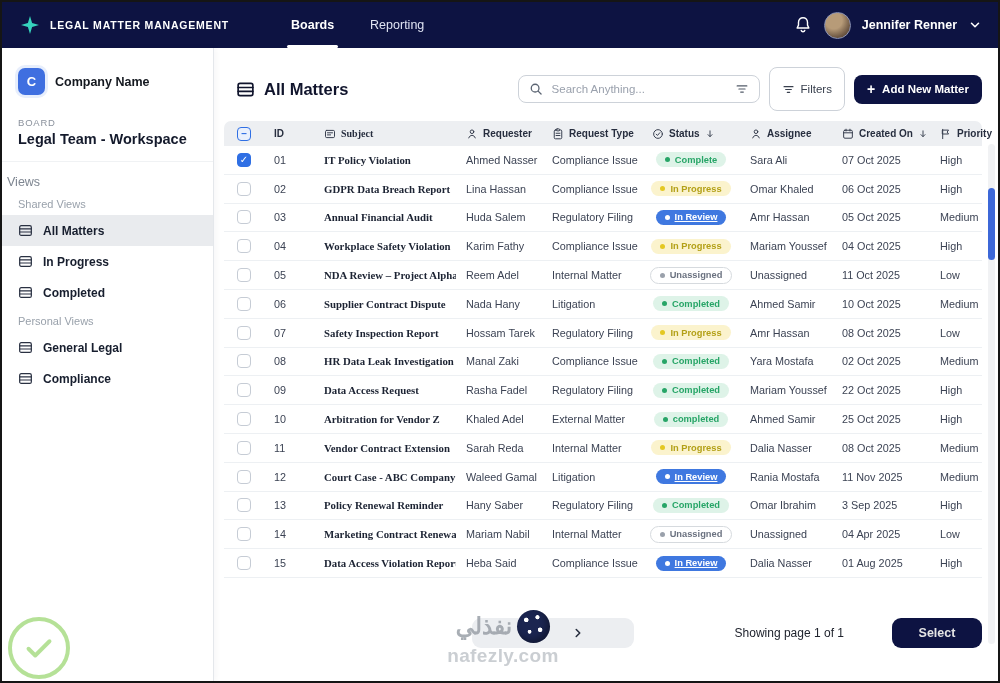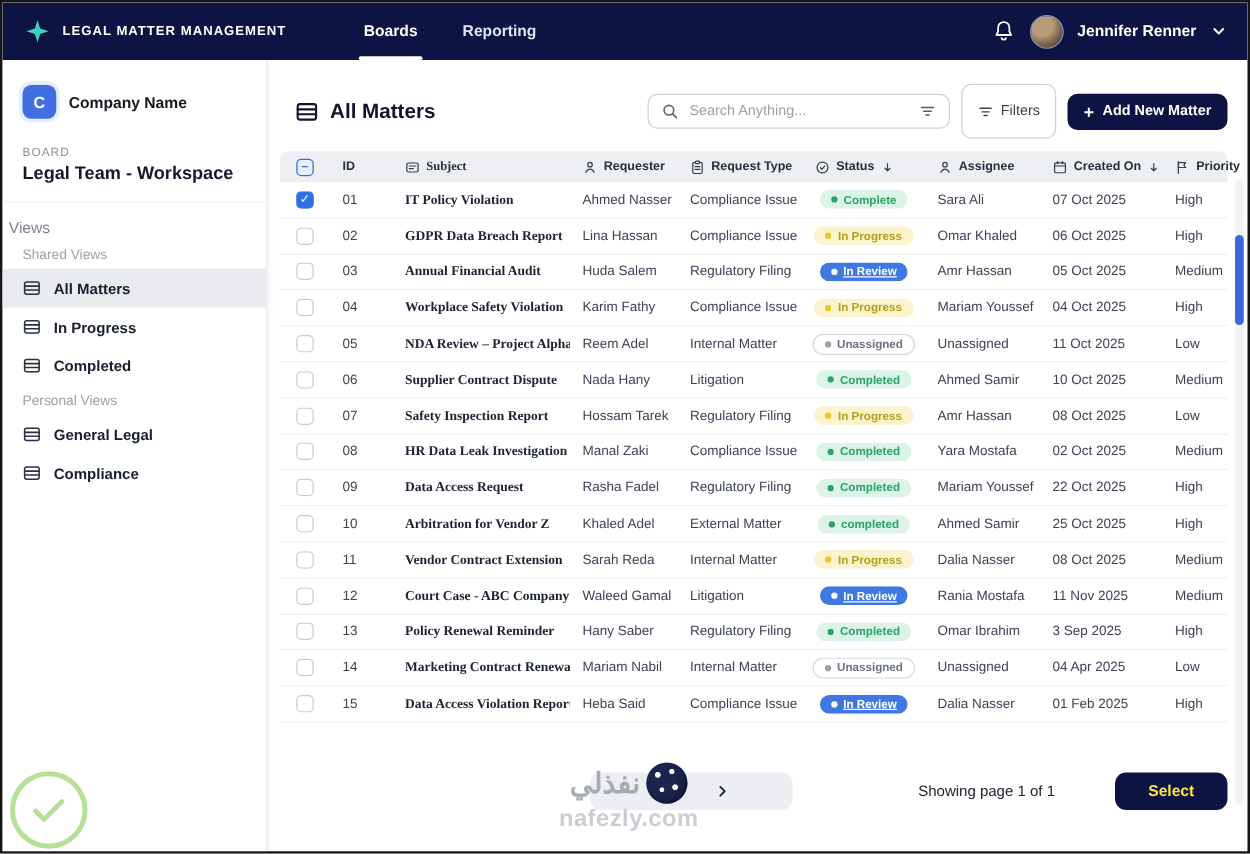--- a/index.html
+++ b/index.html
@@ -5,21 +5,21 @@
   html,body{margin:0;padding:0;background:#fff;font-family:"Liberation Sans",sans-serif;}
   *{box-sizing:border-box;}
   .app{width:1000px;height:683px;border:2px solid #151515;position:relative;overflow:hidden;background:#fff;display:flex;flex-direction:column;}
 
   
   .navbar{height:46px;background:#0d1342;display:flex;align-items:center;padding:0 16px;color:#fff;flex:0 0 auto;}
   .brand{display:flex;align-items:center;gap:8px;}
   .brand .logo{width:24px;height:24px;display:flex;align-items:center;justify-content:center;}
   .brand-title{font-size:10.5px;font-weight:700;letter-spacing:.8px;color:#fff;}
   .tabs{display:flex;height:46px;margin-left:44px;}
-  .nav-tab{display:flex;align-items:center;padding:0 18px;font-size:12.5px;font-weight:700;color:#dfe3f2;position:relative;cursor:pointer;}
+  .nav-tab{display:flex;align-items:center;padding:0 18px;font-size:12.5px;font-weight:400;color:#dfe3f2;position:relative;cursor:pointer;}
   .nav-tab.active{color:#fff;font-weight:700;}
   .nav-tab.active::after{content:"";position:absolute;left:14px;right:14px;bottom:0;height:3px;background:#fff;border-radius:2px;}
   .nav-right{margin-left:auto;display:flex;align-items:center;gap:11px;}
   .bell{width:20px;height:20px;color:#fff;cursor:pointer;}
   .avatar{width:27px;height:27px;border-radius:50%;background:radial-gradient(circle at 35% 30%,#b79b78 0 35%,#6e5844 70%,#4c3b2c 100%);border:1px solid #8b93b5;}
   .user-name{font-size:12.5px;font-weight:700;}
   .chev{width:14px;height:14px;color:#fff;cursor:pointer;}
 
   
   .body{flex:1;display:flex;min-height:0;}
@@ -84,21 +84,21 @@
   .badge.yellow{background:#fbf3cd;color:#b3a017;}  .badge.yellow .dot{background:#e4c823;}
   .badge.blue{background:#3f78e0;color:#fff;text-decoration:underline;}       .badge.blue .dot{background:#fff;}
   .badge.gray{background:#fff;color:#6b7280;border:1px solid #d6dade;} .badge.gray .dot{background:#9aa1ab;}
 
   
   .footer{margin-top:auto;display:flex;align-items:center;height:86px;padding-bottom:10px;position:relative;}
   .pager{margin-left:248px;width:162px;height:30px;background:#eceef1;border-radius:9px;position:relative;}
   .pager-next{position:absolute;left:96px;top:5px;width:20px;height:20px;color:#262d3d;display:flex;align-items:center;justify-content:center;cursor:pointer;}
   .pager-next svg{width:14px;height:14px;}
   .page-info{margin-left:auto;font-size:12px;color:#20242e;}
-  .select-btn{margin-left:48px;width:90px;height:30px;background:#0d1342;color:#fde047;border:none;border-radius:9px;font-size:12.5px;font-weight:600;cursor:pointer;font-family:inherit;}
+  .select-btn{margin-left:48px;width:90px;height:30px;background:#0d1342;color:#e5e5e5;border:none;border-radius:9px;font-size:12.5px;font-weight:600;cursor:pointer;font-family:inherit;}
 
   
   .vscroll{position:absolute;right:3px;top:96px;width:7px;height:500px;background:#f1f2f4;border-radius:4px;}
   .vthumb{position:absolute;left:0;top:44px;width:7px;height:72px;background:#3d68d8;border-radius:4px;cursor:grab;}
 
   
   .wm{position:absolute;left:436px;top:608px;width:130px;text-align:center;pointer-events:none;z-index:5;}
   .wm-row{display:flex;align-items:center;justify-content:center;gap:5px;}
   .wm-ar{font-size:23px;font-weight:700;color:#9aa0a8;opacity:.85;}
   .wm-ball{width:33px;height:33px;border-radius:50%;background:#1b2550;position:relative;box-shadow:inset -3px -3px 6px rgba(0,0,0,.35);}
@@ -660,21 +660,21 @@
     <div class="cell col-subject t-subject">Data Access Violation Report</div>
     <div class="cell col-requester t-requester">Heba Said</div>
     <div class="cell col-type t-type">Compliance Issue</div>
     <div class="cell col-status">
       <span class="badge blue">
                   <span class="dot"></span>
                   <span class="t-status">In Review</span>
                 </span>
     </div>
     <div class="cell col-assignee t-assignee">Dalia Nasser</div>
-    <div class="cell col-created t-created">01 Feb 2025</div>
+    <div class="cell col-created t-created">01 Aug 2025</div>
     <div class="cell col-priority t-priority">High</div>
   </div>
 </div>
       </div>
 
       <div class="footer">
         <div class="pager">
           <span class="pager-next">
             <svg viewBox="0 0 16 16">
                 <path d="M6 4l4 4-4 4" fill="none" stroke="currentColor" stroke-width="1.8" stroke-linecap="round" stroke-linejoin="round"></path>

